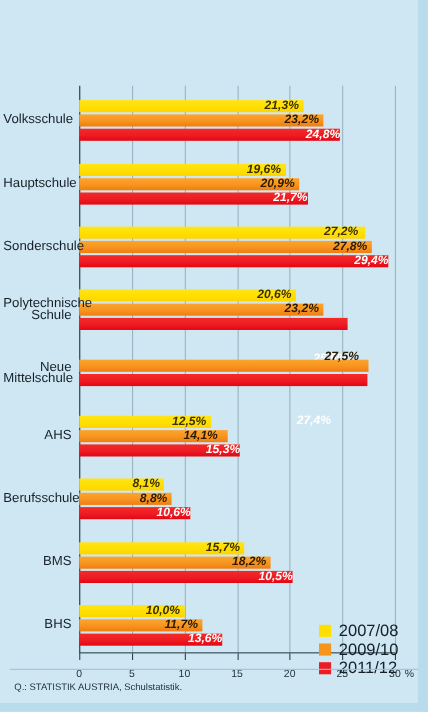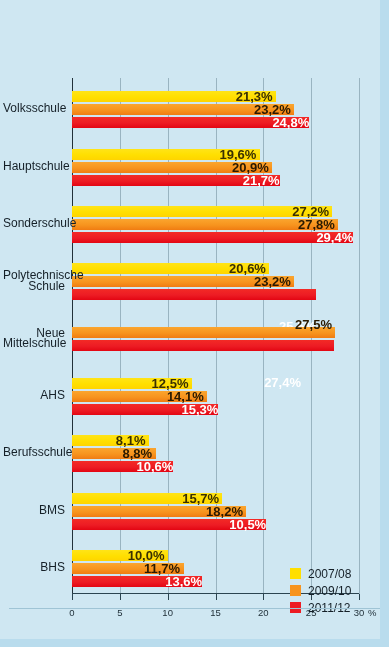--- a/index.html
+++ b/index.html
@@ -67,41 +67,42 @@
     position:absolute;height:11px;
     box-sizing:border-box;
   }
   .bar.y{background:#ffe800;}
   .bar.o{background:#f78f1e;}
   .bar.r{background:#ed1c24;}
   .bar.y{background:linear-gradient(180deg,#ffe418 0%,#ffdf00 55%,#ffd400 100%);}
   .bar.o{background:linear-gradient(180deg,#fba52e 0%,#f7941e 55%,#f07c12 100%);}
   .bar.r{background:linear-gradient(180deg,#f32a26 0%,#ed1c24 55%,#e30613 100%);}
   .vlabel{
-    position:absolute;font-size:13px;font-weight:bold;line-height:11px;
+    position:absolute;font-size:11px;font-weight:bold;line-height:11px;
     white-space:nowrap;
+    font-style:italic;
   }
   .vlabel.in{right:4px;color:#ffffff;}
   .vlabel.out{color:#1d2d36;}
   .catlabel{
     position:absolute;right:0;text-align:right;
     font-size:12px;color:#152028;line-height:10.5px;white-space:pre-line;
   }
   
   .legend{
     position:absolute;left:281px;top:518px;width:96px;
   }
   .legend-row{
     display:flex;align-items:center;height:15px;margin-bottom:2px;
   }
   .swatch{width:11px;height:11px;margin-right:7px;display:inline-block;}
   .swatch.y{background:#ffdf00;}
   .swatch.o{background:#f7941e;}
   .swatch.r{background:#ed1c24;}
-  .legend-label{font-size:12px;color:#141f27;}
+  .legend-label{font-size:15px;color:#141f27;}
   
   .footer-rule{
     position:absolute;left:9px;top:608px;width:371px;height:1px;background:#9fc4d5;
   }
   .source{
     position:absolute;left:13px;top:619px;
     font-size:8.6px;color:#1d2d36;white-space:nowrap;
   }
   .edge-right{
     position:absolute;right:0;top:0;width:9px;height:647px;background:#b9dced;
@@ -225,16 +226,17 @@
         <span class="legend-label">2009/10</span>
       </div>
       <div class="legend-row">
         <span class="swatch r"></span>
         <span class="legend-label">2011/12</span>
       </div>
     </div>
   </div>
 
   <div class="footer-rule"></div>
+  <div class="source">Q.: STATISTIK AUSTRIA, Schulstatistik.</div>
 
   <div class="edge-right"></div>
   <div class="edge-bottom"></div>
 </div>
 
 </body></html>

